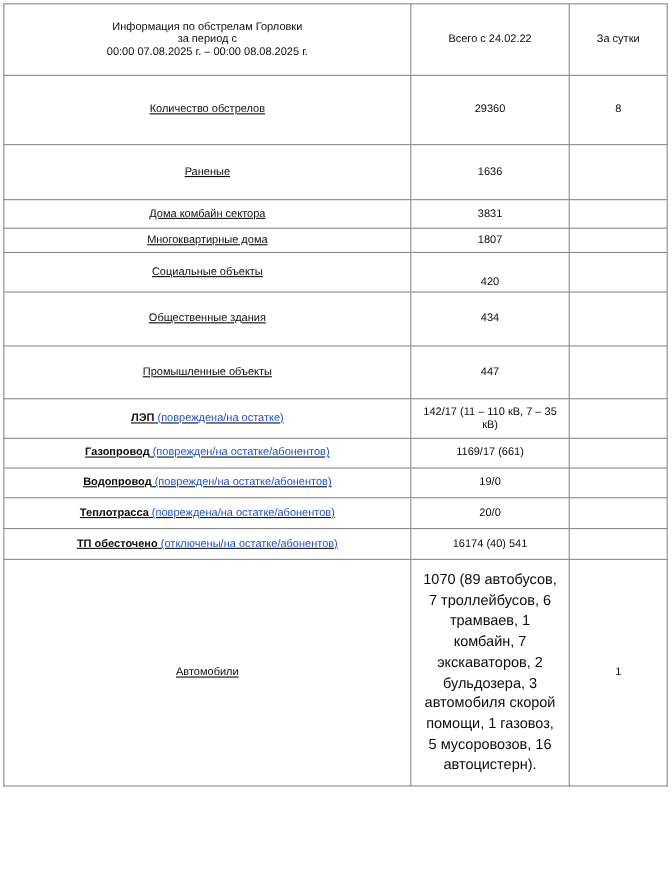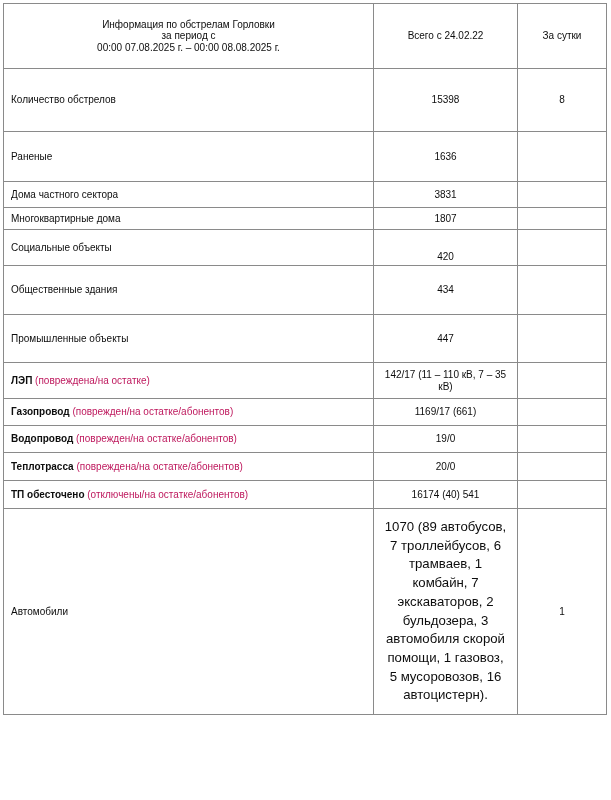--- a/index.html
+++ b/index.html
@@ -65,33 +65,34 @@
     padding: 4px 10px 5px;
   }
   .hdr-title .ln { display: block; white-space: nowrap; }
   .hdr-col {
     font-size: 13.4px;
     padding: 4px 6px;
   }
 
   
   td.label {
-    text-align: left;
+    text-align: center;
     padding-left: 8px;
+    text-decoration: underline;
   }
   td.value,
   td.day {
     text-align: center;
   }
   td.value { padding: 2px 4px; }
   td.day   { padding: 2px 4px; }
 
   
   td.label .key  { font-weight: 700; }
-  td.label .note { font-weight: 400; color: #be185d; }
+  td.label .note { font-weight: 400; color: #1d4ed8; }
   td.label .plain { font-weight: 400; }
 
   
   tr.r-shellings  td { height: 63px; }
   tr.r-killed     td { height: 51px; }
   tr.r-wounded    td { height: 50px; }
   tr.r-private    td { height: 26px; }
   tr.r-apartment  td { height: 22px; }
   tr.r-social     td { height: 36px; }
   tr.r-public     td { height: 49px; }
@@ -141,33 +142,33 @@
         </th>
         <th class="hdr-col">Всего с 24.02.22</th>
         <th class="hdr-col">За сутки</th>
       </tr>
     </thead>
 
     <tbody>
 
       <tr class="r-shellings">
         <td class="label"><span class="plain">Количество обстрелов</span></td>
-        <td class="value">15398</td>
+        <td class="value">29360</td>
         <td class="day">8</td>
       </tr>
 
 
       <tr class="r-wounded">
         <td class="label"><span class="plain">Раненые</span></td>
         <td class="value">1636</td>
         <td class="day"></td>
       </tr>
 
       <tr class="r-private">
-        <td class="label"><span class="plain">Дома частного сектора</span></td>
+        <td class="label"><span class="plain">Дома комбайн сектора</span></td>
         <td class="value">3831</td>
         <td class="day"></td>
       </tr>
 
       <tr class="r-apartment">
         <td class="label"><span class="plain">Многоквартирные дома</span></td>
         <td class="value">1807</td>
         <td class="day"></td>
       </tr>
 

